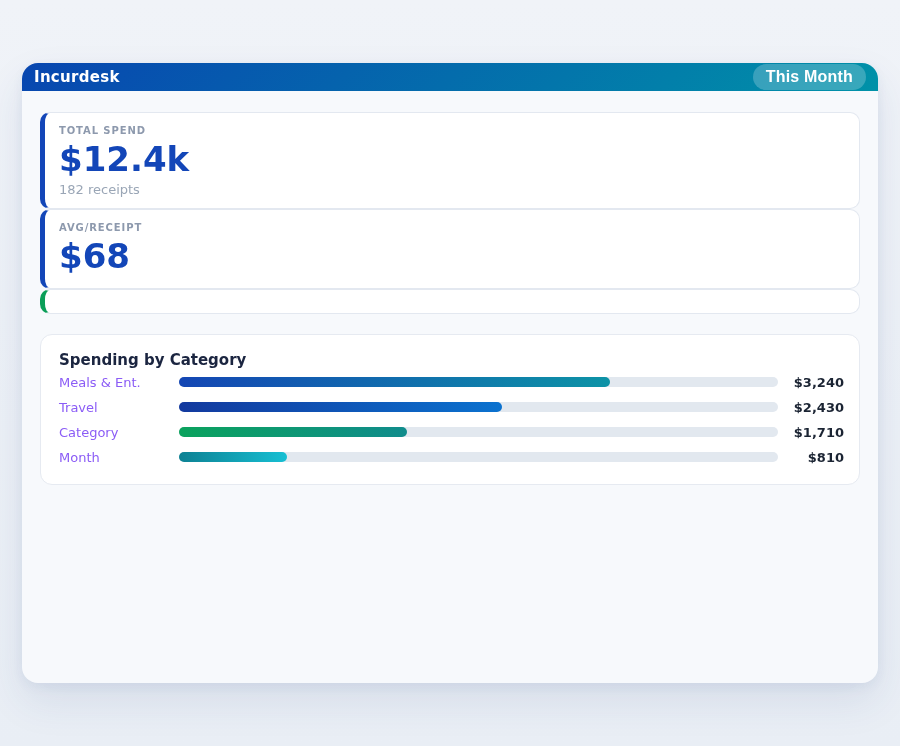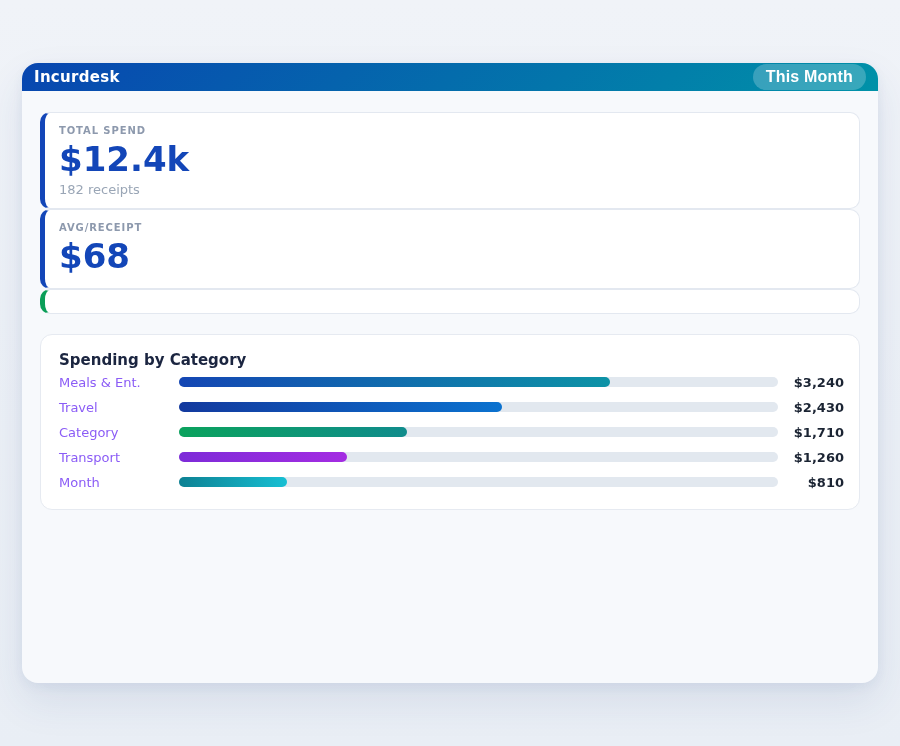--- a/index.html
+++ b/index.html
@@ -165,27 +165,20 @@
       </div>
 
       <div class="cat-row">
         <div class="cat-label">Category</div>
         <div class="bar-track" style="background: rgb(226, 232, 239);">
             <div class="bar-fill" style="width: 38%; background: linear-gradient(90deg, rgb(11, 162, 93), rgb(16, 140, 140));"></div>
           </div>
         <div class="cat-value">$1,710</div>
       </div>
 
-      <div class="cat-row">
-        <div class="cat-label">Transport</div>
-        <div class="bar-track" style="background: rgb(226, 232, 239);">
-            <div class="bar-fill" style="width: 28%; background: linear-gradient(90deg, rgb(125, 43, 216), rgb(164, 44, 226));"></div>
-          </div>
-        <div class="cat-value">$1,260</div>
-      </div>
 
       <div class="cat-row">
         <div class="cat-label">Month</div>
         <div class="bar-track" style="background: rgb(226, 232, 239);">
             <div class="bar-fill" style="width: 18%; background: linear-gradient(90deg, rgb(13, 129, 147), rgb(23, 191, 211));"></div>
           </div>
         <div class="cat-value">$810</div>
       </div>
 
     </div>

